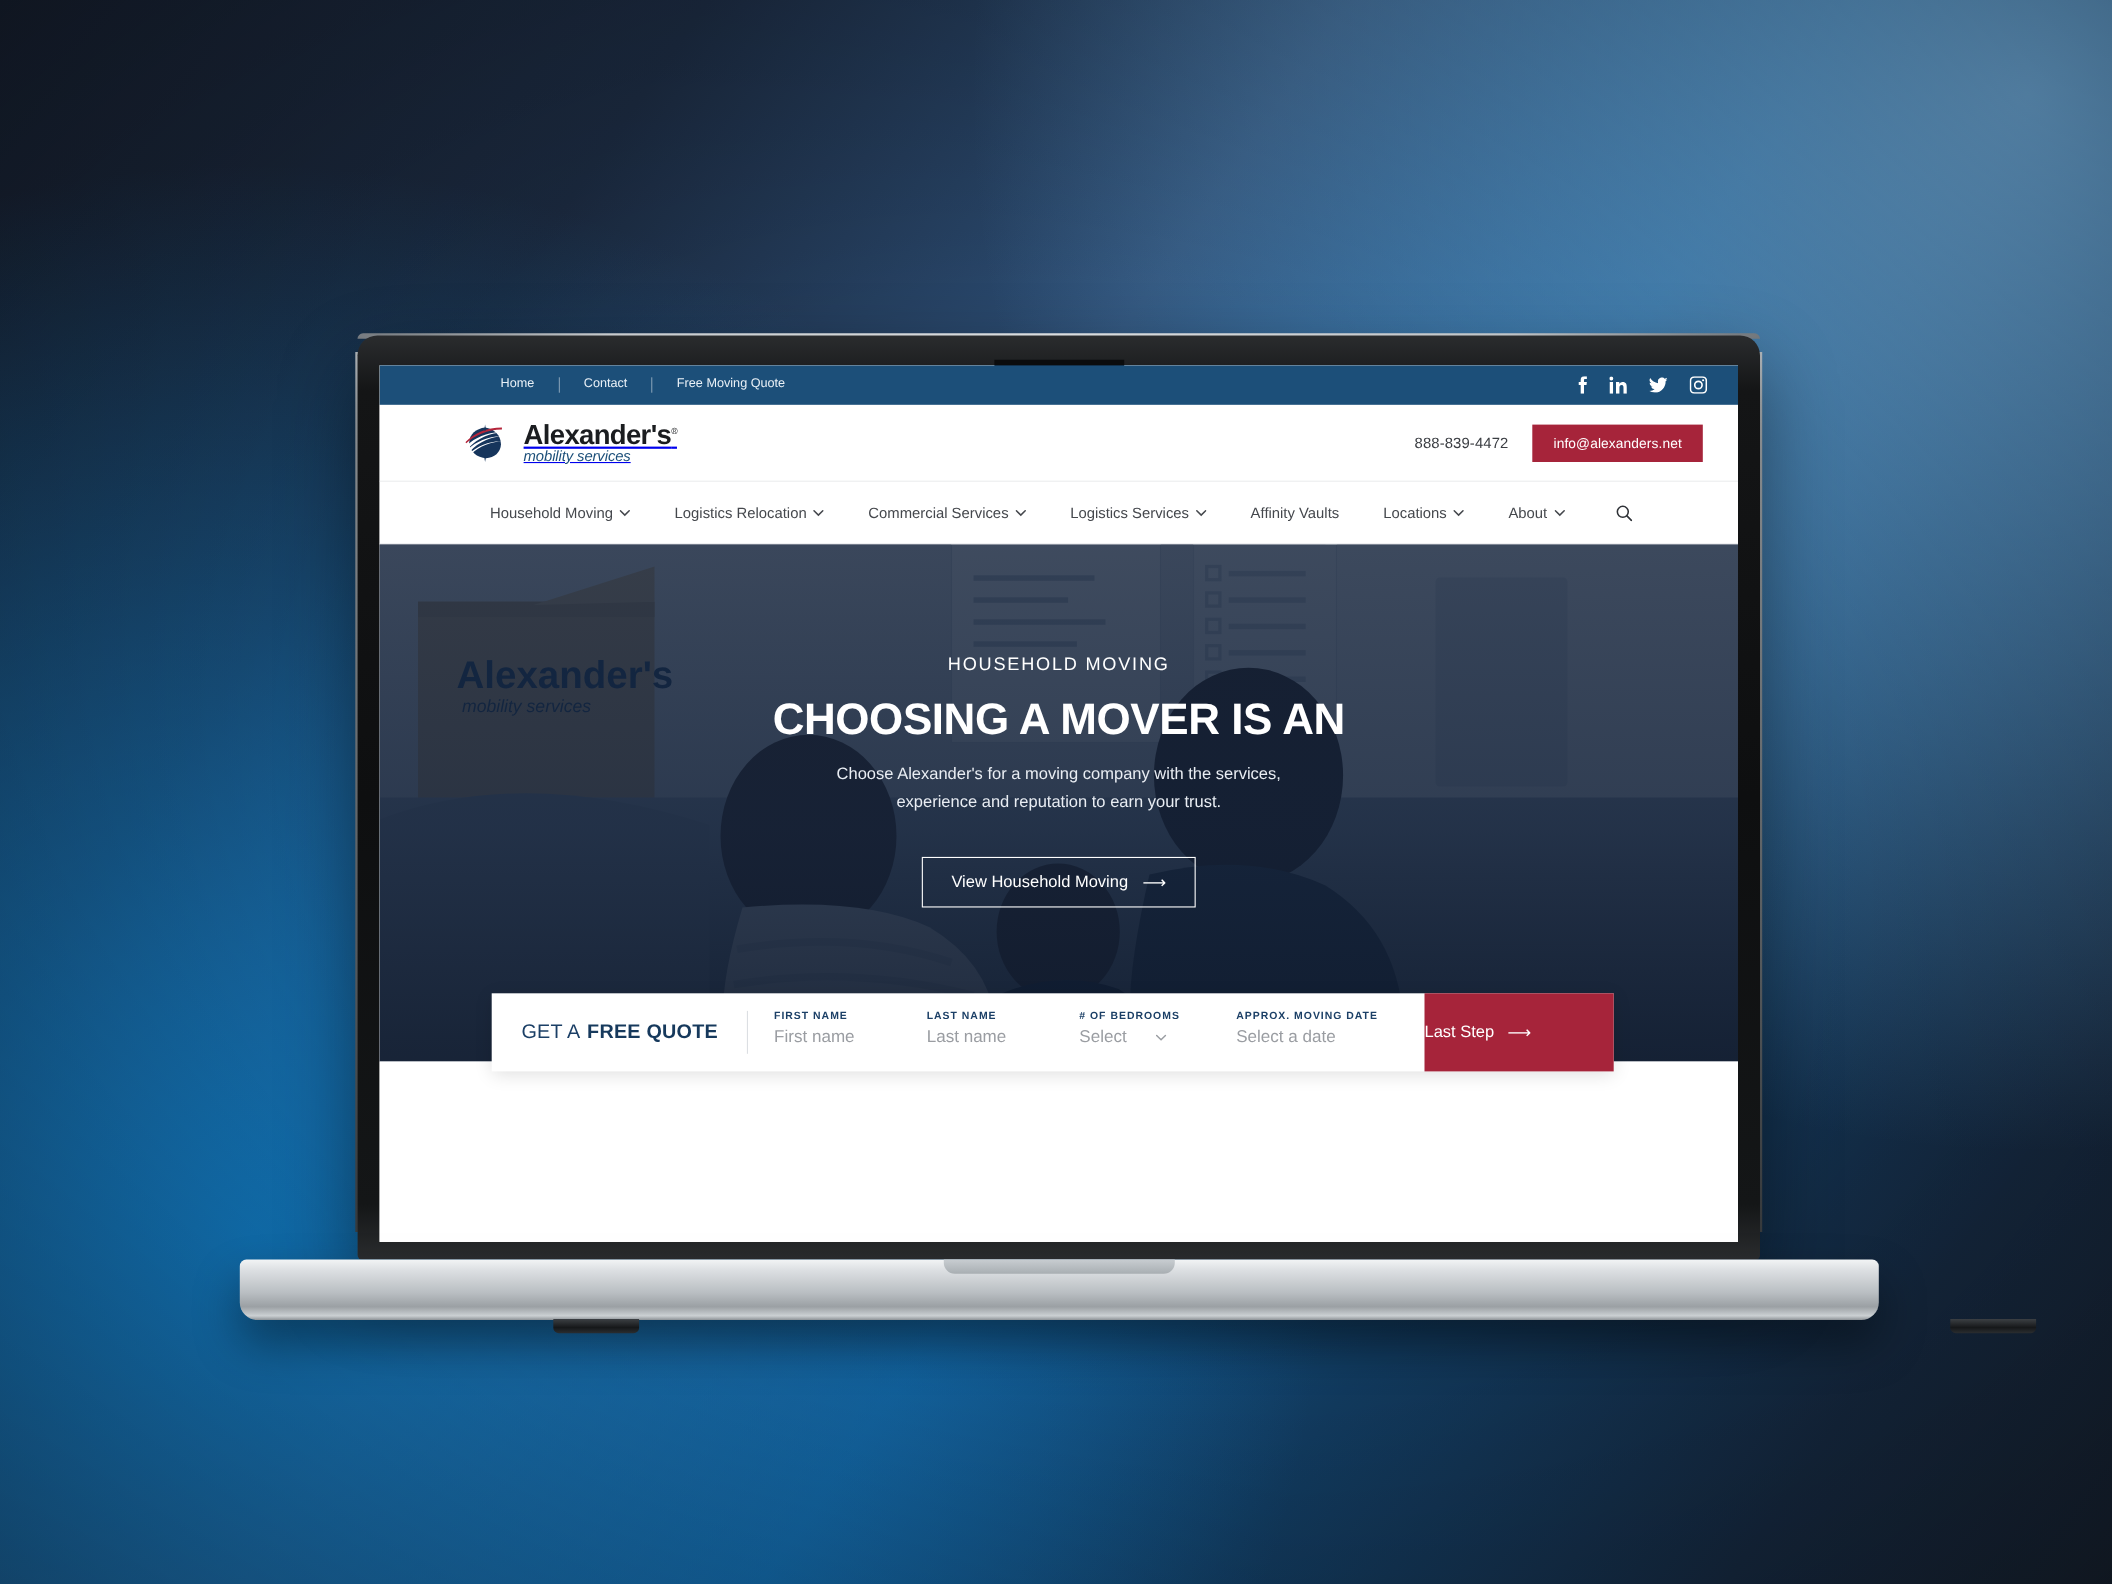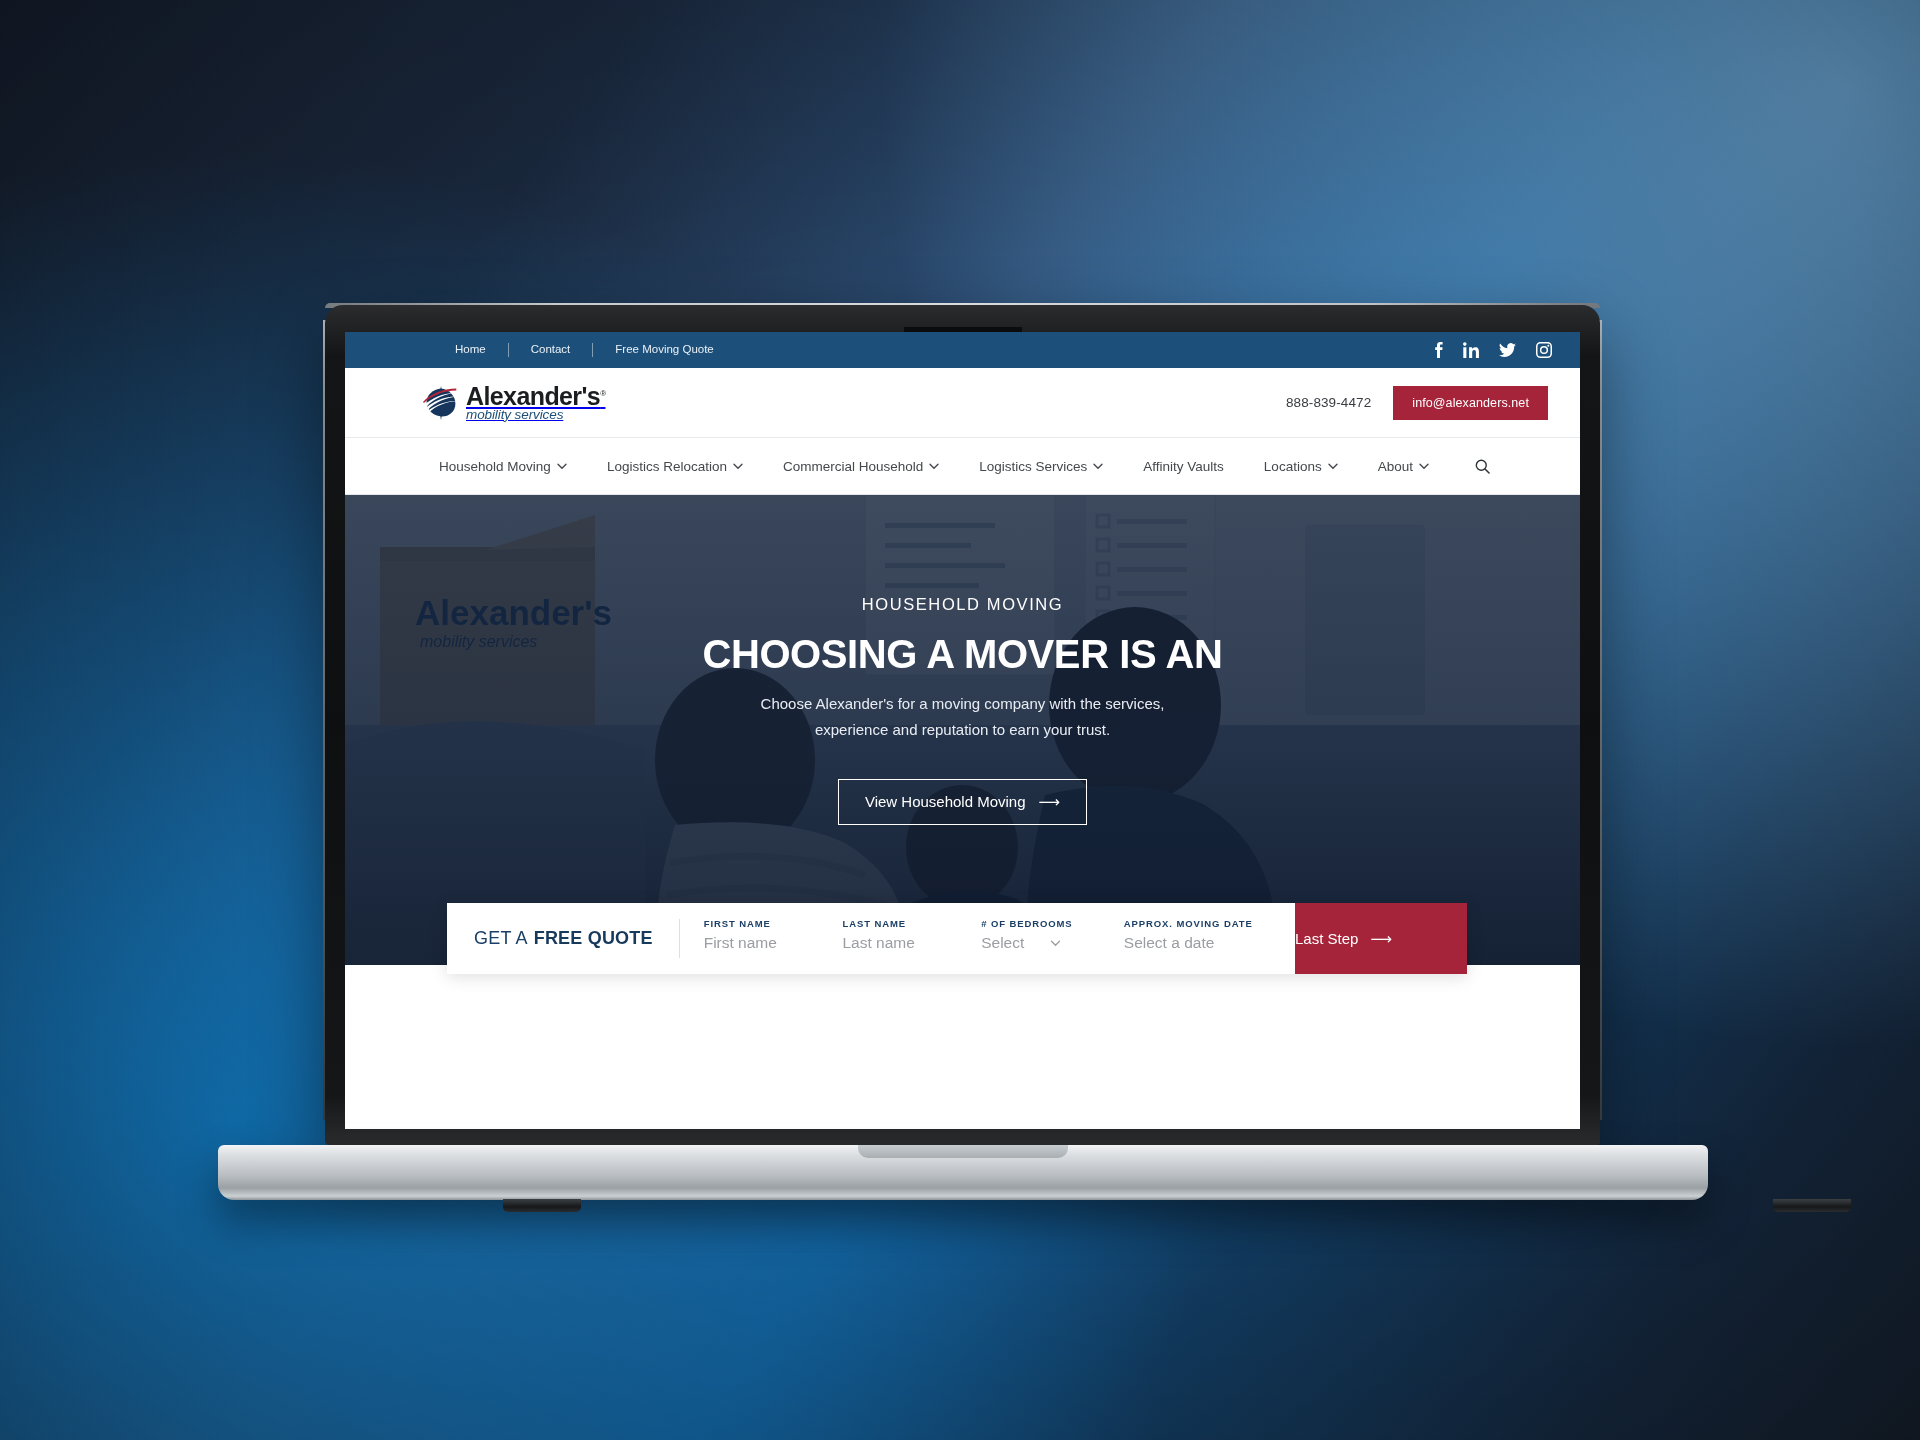--- a/index.html
+++ b/index.html
@@ -118,21 +118,21 @@
   .topbar-social svg { display: block; fill: #ffffff; }
 
   
   .header {
     height: 70px;
     background: #ffffff;
     display: flex; align-items: center;
     padding: 0 32px 0 78px;
     border-bottom: 1px solid #e9eaec;
   }
-  .logo { display: flex; align-items: center; gap: 7px; }
+  .logo { display: flex; align-items: center; gap: 17px; }
   .logo-mark { width: 36px; height: 36px; flex: none; }
   .logo-text { line-height: 1; position: relative; }
   .logo-text .l1 {
     font-size: 25px; font-weight: bold; color: #1b1d20; letter-spacing: -0.6px;
     display: block;
   }
   .logo-text .reg {
     font-size: 8px; vertical-align: super; color: #1b1d20; font-weight: normal;
   }
   .logo-text .l2 {
@@ -330,21 +330,21 @@
               <path d="M1 1.3L5 5.3L9 1.3" stroke="#45484d" stroke-width="1.4" fill="none" stroke-linecap="round"></path>
             </svg>
         </a>
         <a href="#" class="nav-item">
           <span>Logistics Relocation</span>
           <svg class="nav-caret" width="10" height="7" viewBox="0 0 10 7">
               <path d="M1 1.3L5 5.3L9 1.3" stroke="#45484d" stroke-width="1.4" fill="none" stroke-linecap="round"></path>
             </svg>
         </a>
         <a href="#" class="nav-item">
-          <span>Commercial Household</span>
+          <span>Commercial Services</span>
           <svg class="nav-caret" width="10" height="7" viewBox="0 0 10 7">
               <path d="M1 1.3L5 5.3L9 1.3" stroke="#45484d" stroke-width="1.4" fill="none" stroke-linecap="round"></path>
             </svg>
         </a>
         <a href="#" class="nav-item">
           <span>Logistics Services</span>
           <svg class="nav-caret" width="10" height="7" viewBox="0 0 10 7">
               <path d="M1 1.3L5 5.3L9 1.3" stroke="#45484d" stroke-width="1.4" fill="none" stroke-linecap="round"></path>
             </svg>
         </a>

